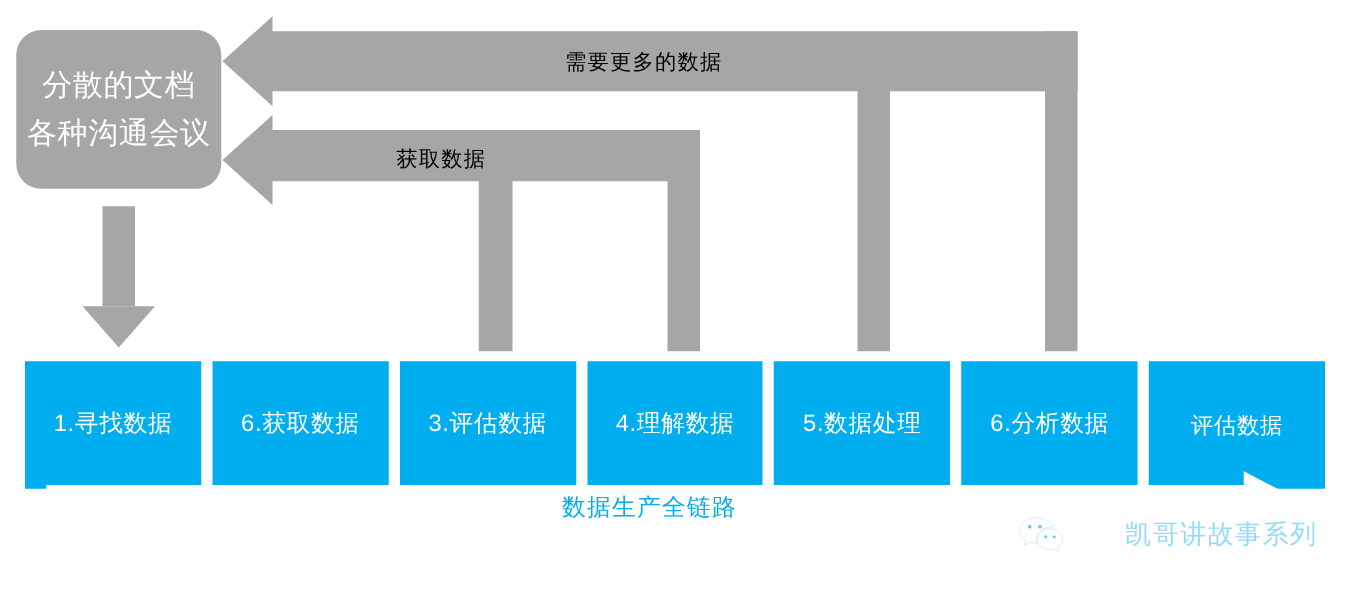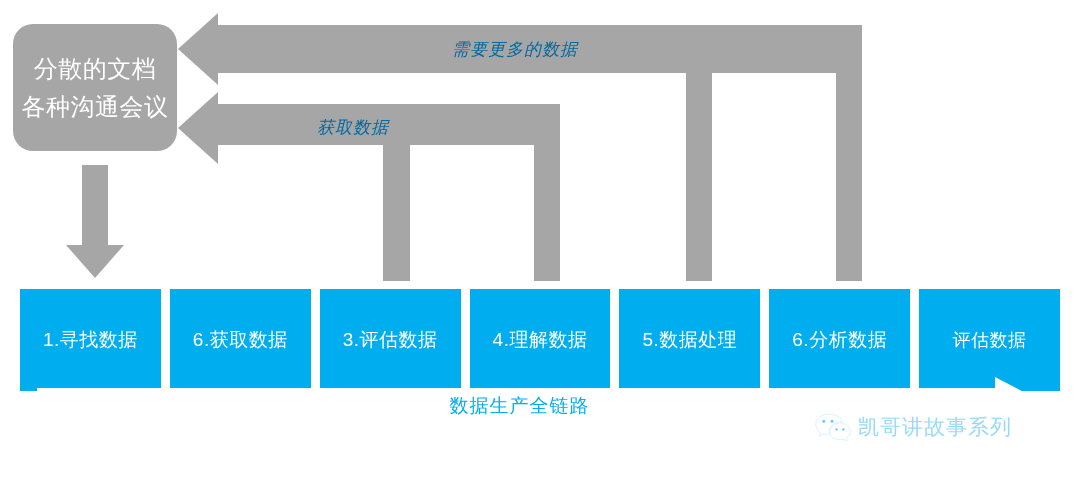--- a/index.html
+++ b/index.html
@@ -15,21 +15,21 @@
   .source-box{
     position:absolute;left:13px;top:24px;width:164px;height:127px;
     background:var(--gray);border-radius:20px;
     display:flex;flex-direction:column;align-items:center;justify-content:center;
     color:#ffffff;font-size:24px;line-height:1.55;letter-spacing:.5px;
   }
 
   
   .gbar{position:absolute;background:var(--gray);}
   .feedback-label{
-    position:absolute;color:#0369a1;font-size:17px;letter-spacing:1px;white-space:nowrap;font-style:italic;
+    position:absolute;color:#000000;font-size:17px;letter-spacing:1px;white-space:nowrap;
   }
   .arrow-head-left{
     position:absolute;width:0;height:0;
     border-top:36px solid transparent;
     border-bottom:36px solid transparent;
     border-right:40px solid var(--gray);
   }
   .arrow-head-down{
     position:absolute;width:0;height:0;
     border-left:29px solid transparent;
@@ -65,21 +65,21 @@
     display:flex;align-items:center;justify-content:center;
     color:var(--blue);font-size:19px;letter-spacing:1px;
   }
 
   
   .watermark{
     position:absolute;left:815px;top:413px;
     display:flex;align-items:center;gap:7px;opacity:.93;
   }
   .wechat-icon{display:block;}
-  .wm-text{color:#8fd8f5;font-size:21px;letter-spacing:1px;text-shadow:0 0 1px rgba(255,255,255,.6);}
+  .wm-text{color:#8fd8f5;font-size:21px;letter-spacing:1px;text-shadow:0 0 1px rgba(255,255,255,.6);margin-left:42px;}
 </style>
 </head>
 <body>
 
 <div id="stage">
 
   <div class="source-box">
     <span>分散的文档</span>
     <span>各种沟通会议</span>
   </div>

